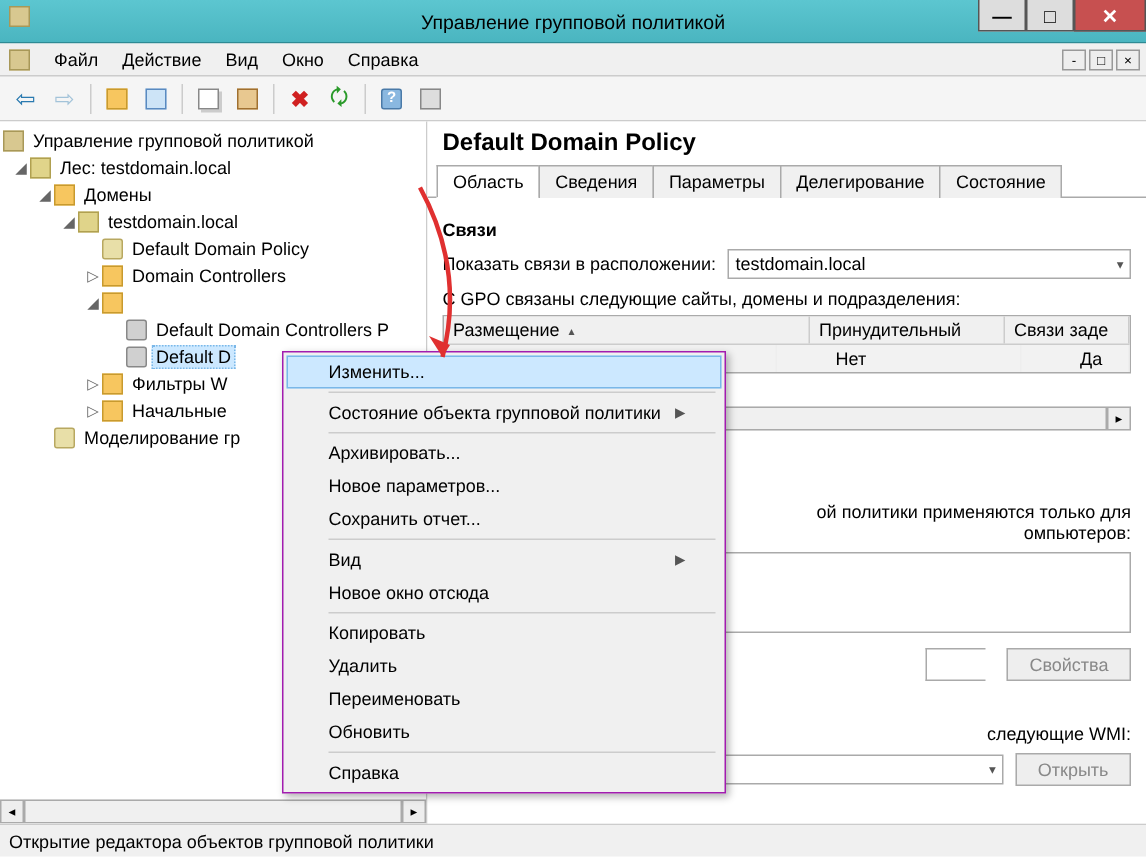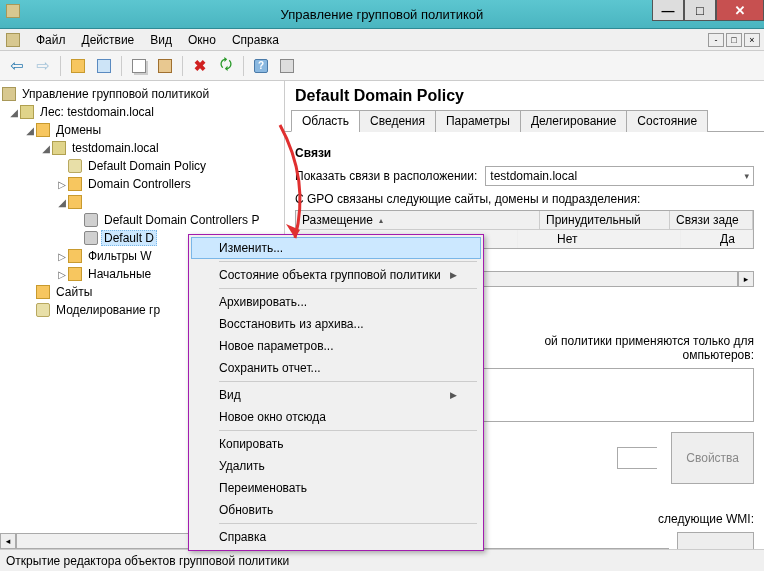--- a/index.html
+++ b/index.html
@@ -45,21 +45,21 @@
 .grid { border: 1px solid #aaa; margin-top: 4px; }
 .grid-head { background: #f0f0f0; display: flex; border-bottom: 1px solid #ccc; }
 .grid-head-cell { padding: 2px 6px; border-right: 1px solid #ccc; display: flex; align-items: center; }
 .grid-row { display: flex; background: #f2f2f2; gap: 33px; }
 .grid-cell { padding: 2px 6px; border-right: 1px solid #eee; }
 
 .scroll-h { display: flex; align-items: center; margin-top: 22px; }
 .scroll-btn { width: 16px; height: 16px; border: 1px solid #aaa; background: #eee; display: flex; align-items: center; justify-content: center; font-size: 9px; }
 .scroll-track { flex: 1; height: 16px; border: 1px solid #aaa; background: #f0f0f0; }
 
-.btn { border: 1px solid #aaa; background: #eee; padding: 18px 14px; color: #888; }
+.btn { border: 1px solid #aaa; background: #eee; padding: 3px 14px; color: #888; }
 
 .statusbar { height: 22px; border-top: 1px solid #ccc; background: #f0f0f0; display: flex; align-items: center; padding-left: 6px; }
 
 
 .ctx-menu { position: absolute; left: 188px; top: 234px; width: 296px; background: #f0f0f0; border: 1px solid #a21caf; box-shadow: 2px 2px 5px rgba(0,0,0,0.3); z-index: 100; padding: 2px; }
 .ctx-item { padding: 4px 24px 4px 28px; display: flex; justify-content: space-between; align-items: center; }
 .ctx-item.hover { background: #cce8ff; border: 1px solid #7ab7e8; padding: 3px 23px 3px 27px; }
 .ctx-sep { height: 1px; background: #ccc; margin: 2px 4px 2px 28px; }
 .ctx-arrow { font-size: 9px; color: #555; }
 
@@ -205,25 +205,20 @@
         <span class="tree-label">Фильтры W</span>
       </div>
     <div class="tree-node">
         <span class="indent" style="width:56px"></span>
         <span class="tree-expand">▷</span>
         <span class="tree-icon ico ico-folder"></span>
         <span class="tree-label">Начальные</span>
       </div>
     <div class="tree-node">
         <span class="indent" style="width:36px"></span>
-        <span class="tree-icon ico ico-folder"></span>
-        <span class="tree-label">Сайты</span>
-      </div>
-    <div class="tree-node">
-        <span class="indent" style="width:36px"></span>
         <span class="tree-icon ico ico-scroll"></span>
         <span class="tree-label">Моделирование гр</span>
       </div>
 
     <div class="tree-hscroll">
       <div class="scroll-btn">◂</div>
       <div class="scroll-track"></div>
       <div class="scroll-btn">▸</div>
     </div>
   </div>
@@ -306,23 +301,20 @@
   <div class="ctx-sep"></div>
   <div class="ctx-item">
       <span>Состояние объекта групповой политики</span>
       <span class="ctx-arrow">▶</span>
     </div>
   <div class="ctx-sep"></div>
   <div class="ctx-item">
       <span>Архивировать...</span>
     </div>
   <div class="ctx-item">
-      <span>Восстановить из архива...</span>
-    </div>
-  <div class="ctx-item">
       <span>Новое параметров...</span>
     </div>
   <div class="ctx-item">
       <span>Сохранить отчет...</span>
     </div>
   <div class="ctx-sep"></div>
   <div class="ctx-item">
       <span>Вид</span>
       <span class="ctx-arrow">▶</span>
     </div>

